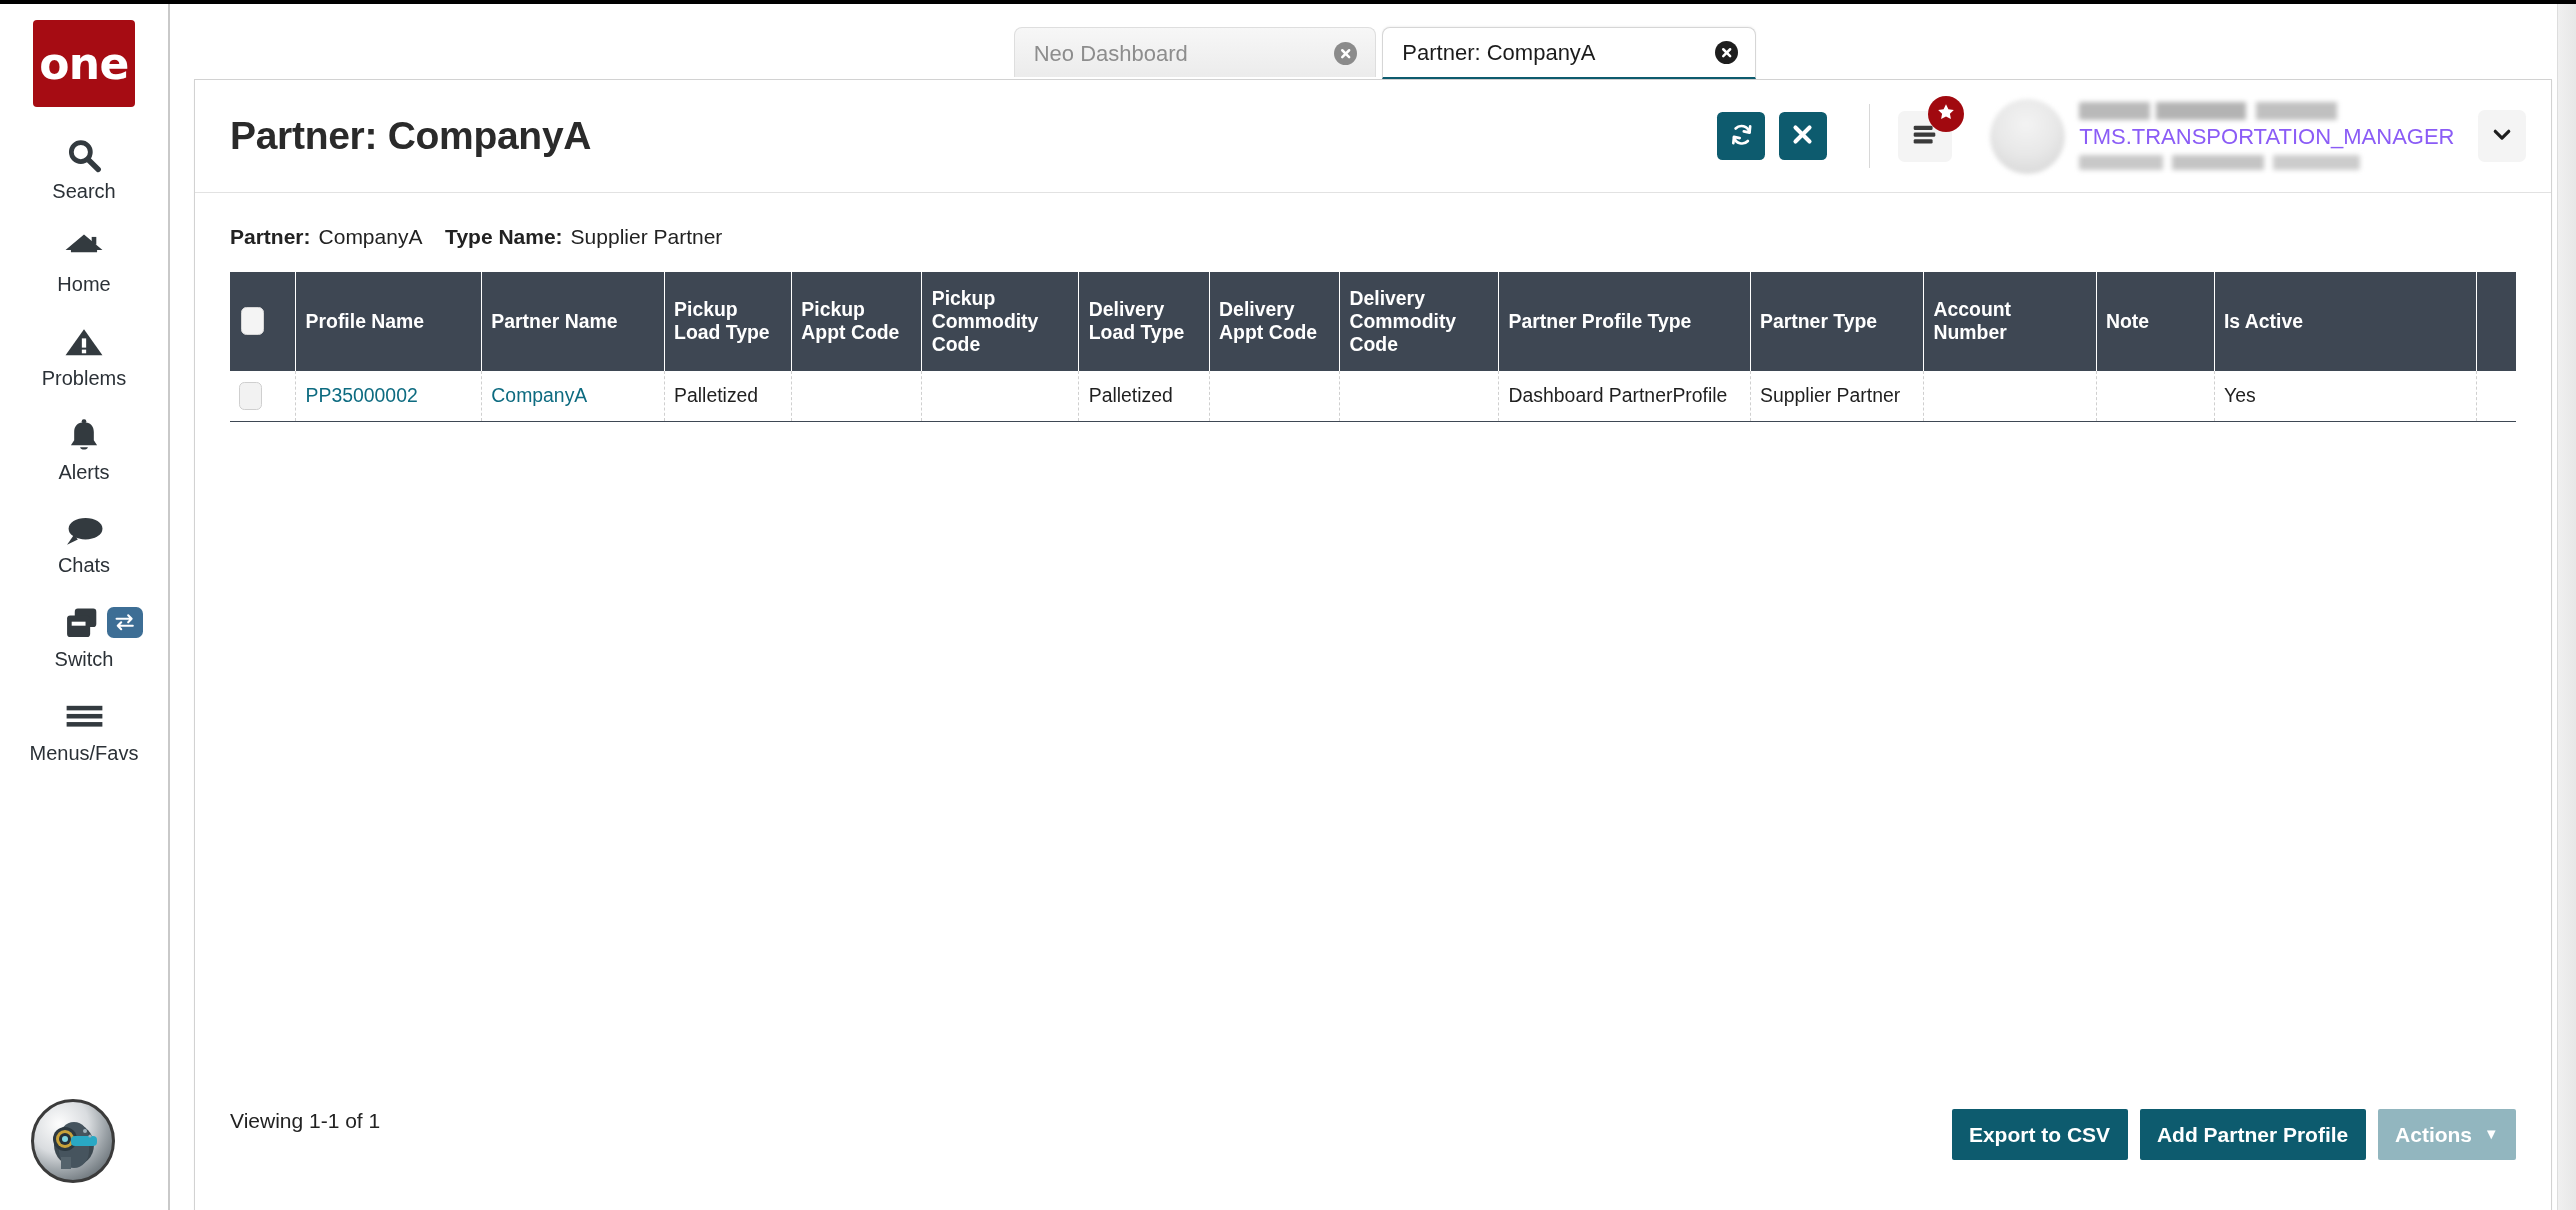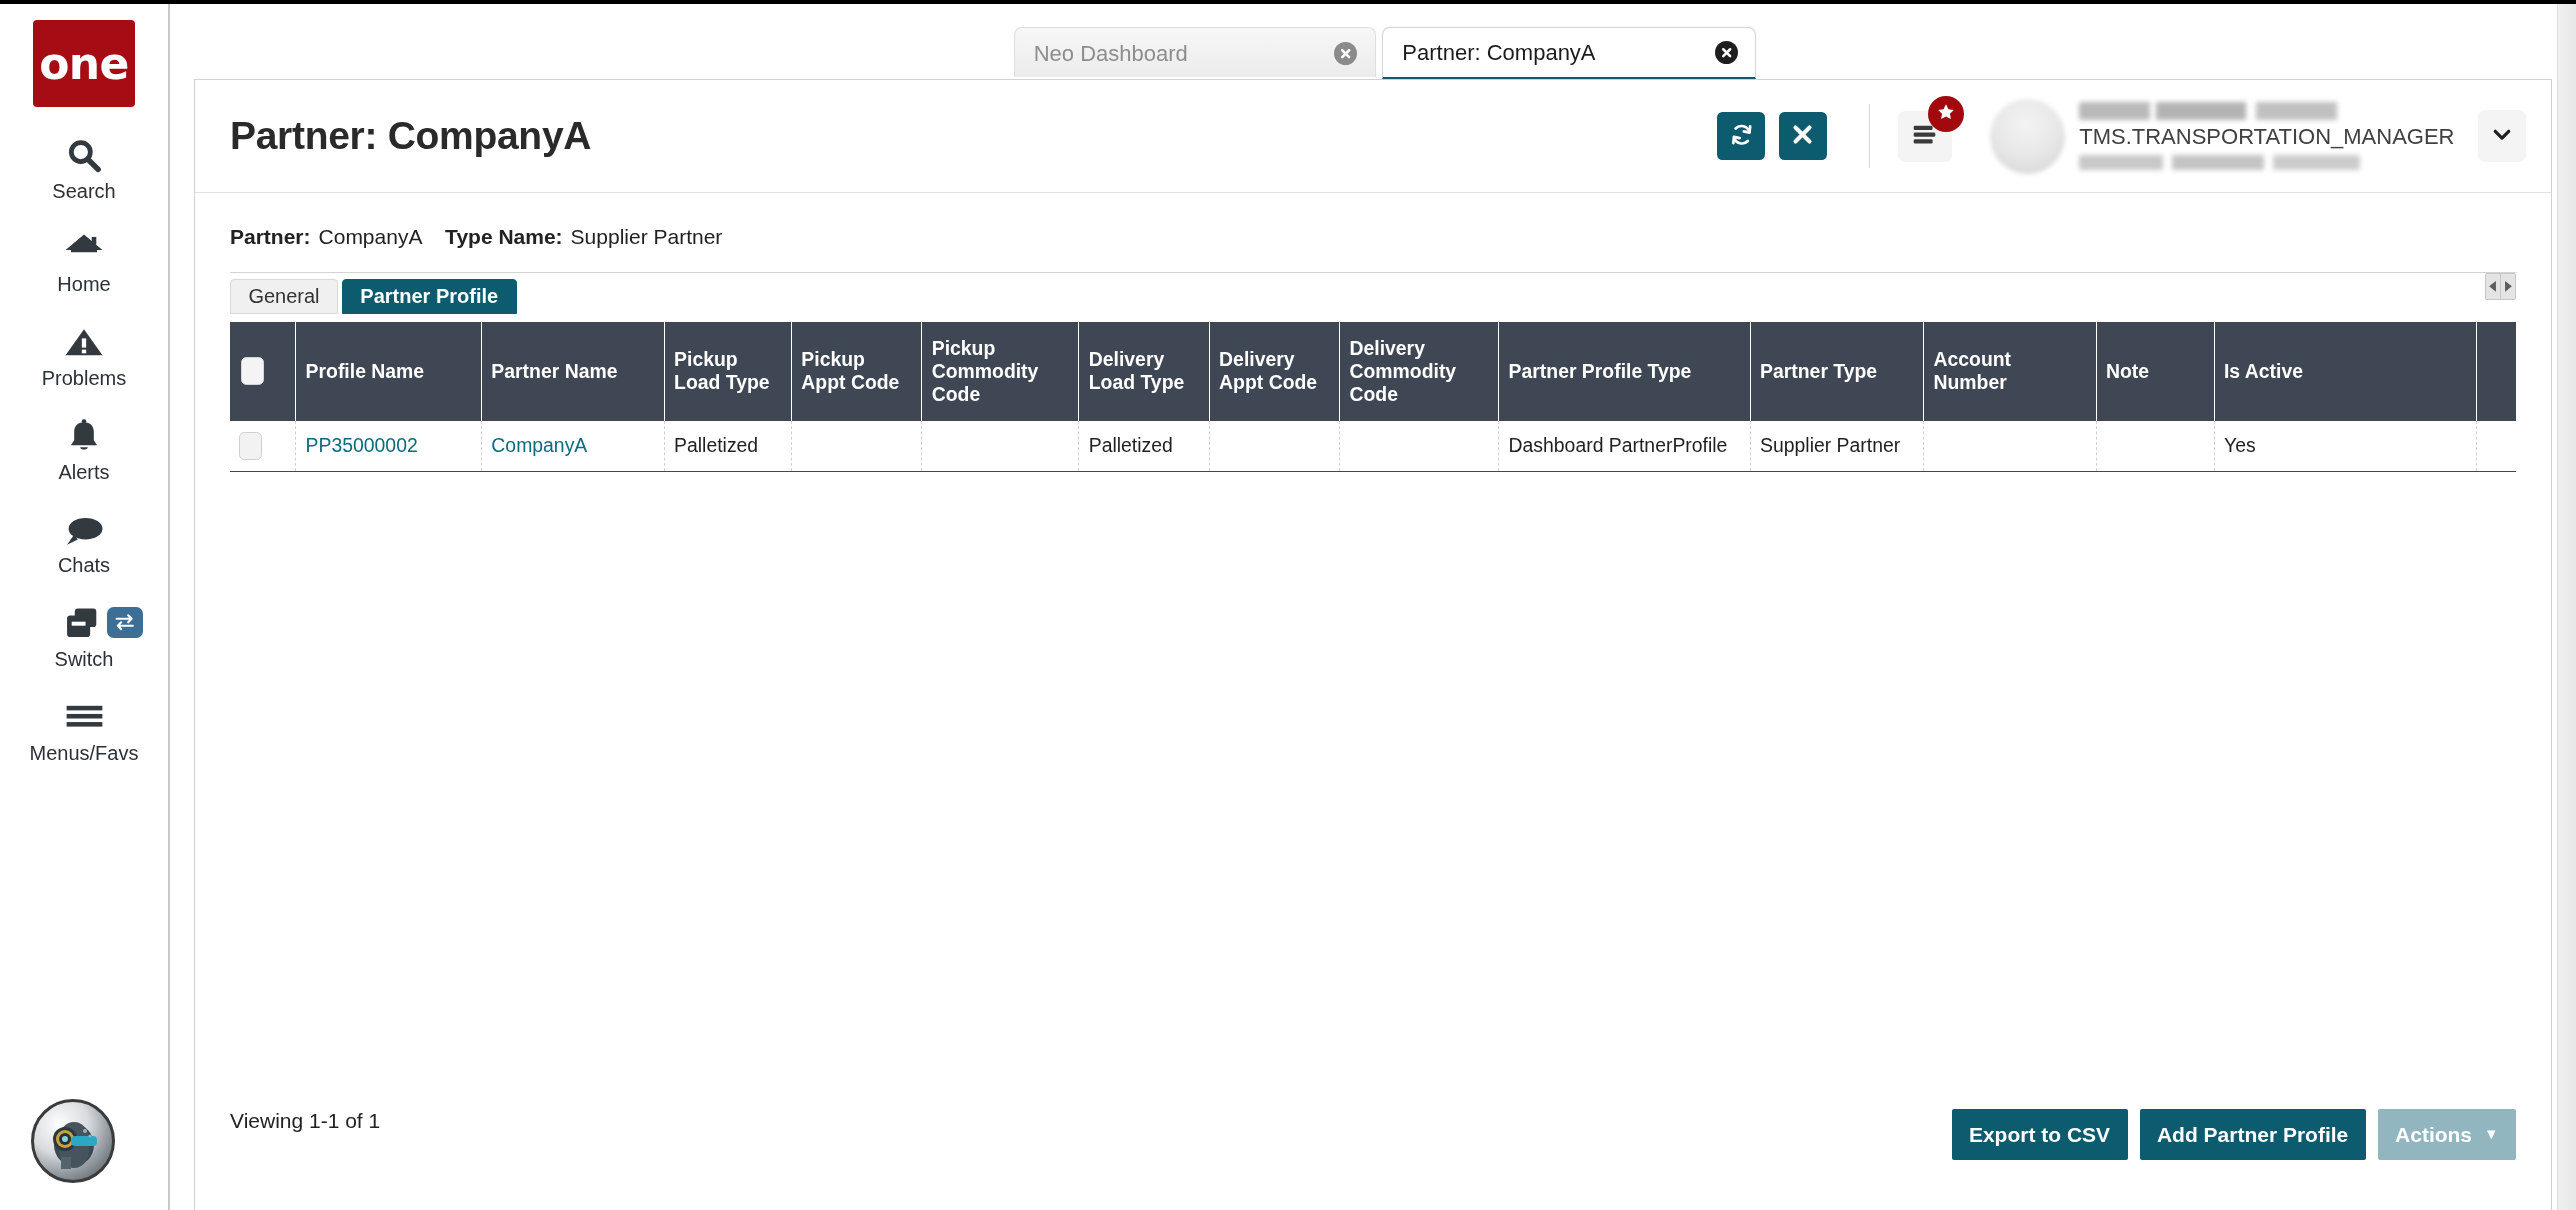--- a/index.html
+++ b/index.html
@@ -253,21 +253,21 @@
   }
   .user-name-redacted {
     width: 322px; height: 17.4px;
     margin-bottom: 5.4px;
     background: linear-gradient(90deg,#b9b9b9 0 22%, #ffffff 22% 24%, #b3b3b3 24% 52%, #ffffff 52% 55%, #c0c0c0 55% 80%, #ffffff 80% 100%);
     filter: blur(2.7px);
     border-radius: 2px;
   }
   .user-role {
     font-size: 22px;
-    color: #404040;
+    color: #8b5cf6;
     white-space: nowrap;
     line-height: 1.1;
   }
   .user-email-redacted {
     width: 281px; height: 14.7px;
     margin-top: 5.4px;
     background: linear-gradient(90deg,#c8c8c8 0 30%, #ffffff 30% 33%, #c4c4c4 33% 66%, #ffffff 66% 69%, #cccccc 69% 100%);
     filter: blur(2.7px);
     border-radius: 2px;
   }
@@ -665,40 +665,20 @@
 
       <div id="card-body">
 
         <div id="partner-meta">
           <span class="lbl">Partner:</span>
           <span class="val">CompanyA</span>
           <span class="lbl">Type Name:</span>
           <span class="val">Supplier Partner</span>
         </div>
 
-        <div id="inner-tabs">
-          <div class="inner-tab inactive">
-            <span>General</span>
-          </div>
-          <div class="inner-tab active">
-            <span>Partner Profile</span>
-          </div>
-          <div class="tab-scroll">
-            <div>
-              <svg width="8" height="10.7" viewBox="0 0 8 11" fill="#5c5c5c">
-                  <path d="M7 0 L7 11 L0 5.5 Z"></path>
-                </svg>
-            </div>
-            <div>
-              <svg width="8" height="10.7" viewBox="0 0 8 11" fill="#5c5c5c">
-                  <path d="M1 0 L1 11 L8 5.5 Z"></path>
-                </svg>
-            </div>
-          </div>
-        </div>
 
         <div id="grid-wrap">
           <table class="grid">
             <colgroup>
               <col style="width:64px">
               <col style="width:181px">
               <col style="width:178px">
               <col style="width:124px">
               <col style="width:127px">
               <col style="width:153px">

